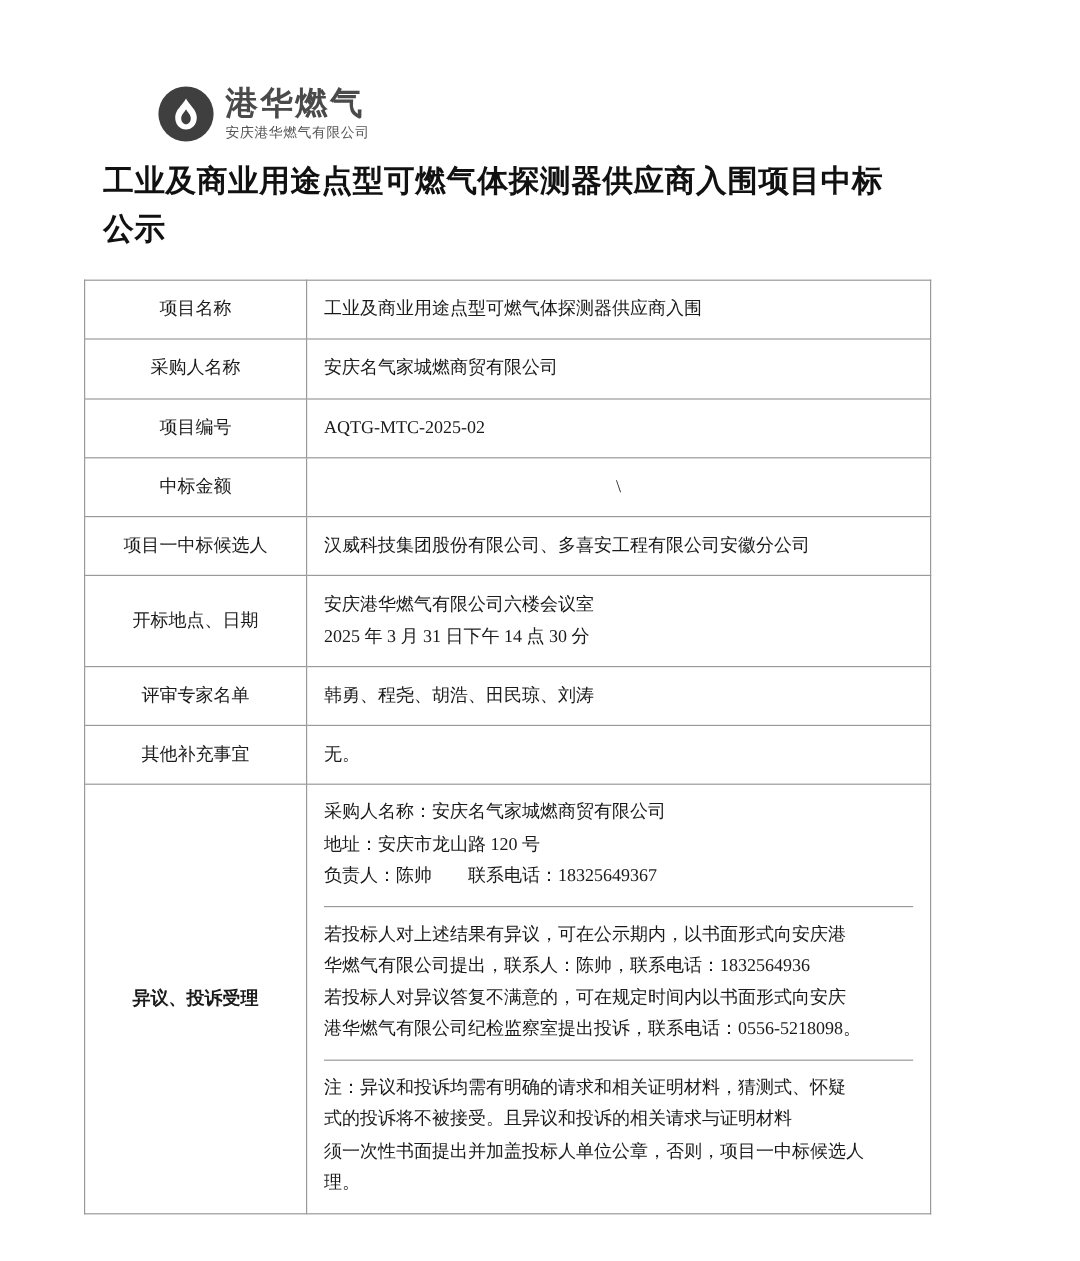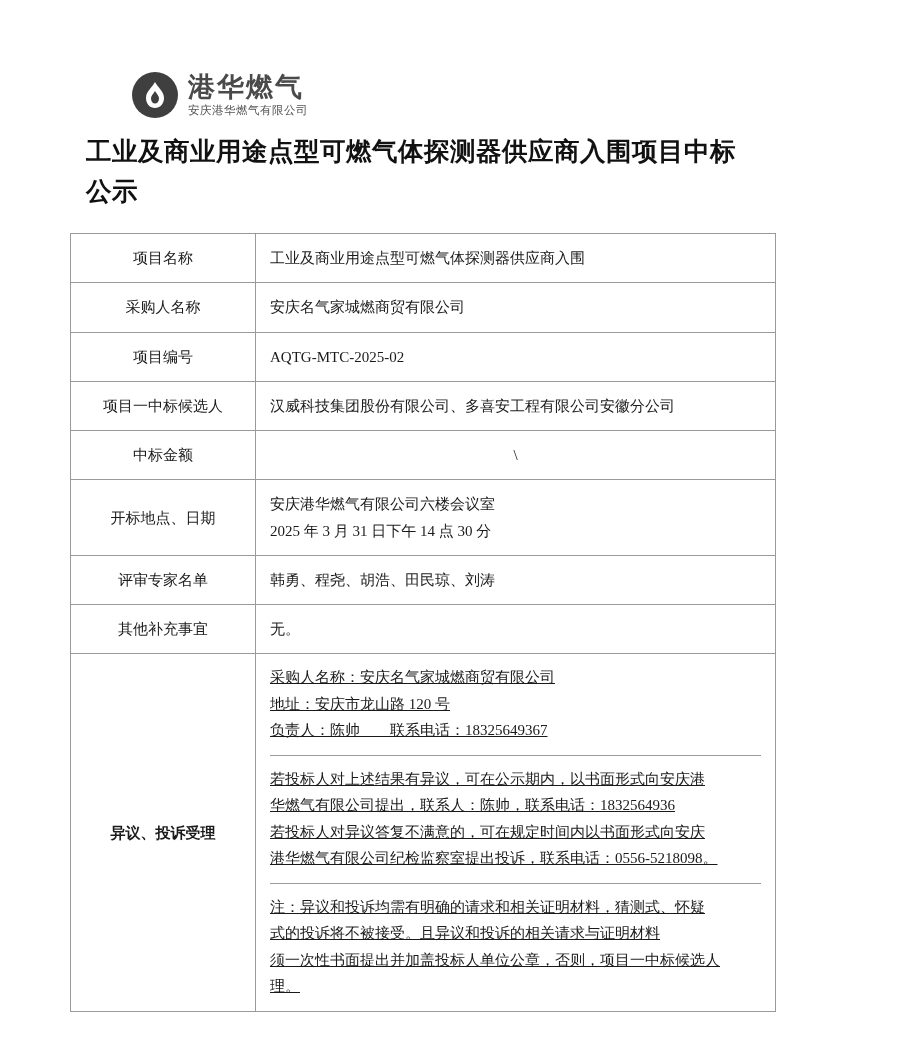--- a/index.html
+++ b/index.html
@@ -97,21 +97,20 @@
     text-align: left;
   }
   td.value.center { text-align: center; }
   .two-line { line-height: 1.95; }
 
   
   td.label.tall { vertical-align: middle; font-weight: bold; }
   .blk {
     padding: 10px 0 12px 0;
     line-height: 1.75;
-    text-decoration: underline;
   }
   .blk + .blk { border-top: 1px solid #9a9a9a; }
   td.value.blocks { padding: 0 14px; }
   .nowrap-pair { white-space: pre; }
 </style>
 </head>
 <body>
 
 <div class="page">
 
@@ -138,26 +137,26 @@
       </tr>
       <tr>
         <td class="label">采购人名称</td>
         <td class="value">安庆名气家城燃商贸有限公司</td>
       </tr>
       <tr>
         <td class="label">项目编号</td>
         <td class="value">AQTG-MTC-2025-02</td>
       </tr>
       <tr>
+        <td class="label">中标金额</td>
+        <td class="value center">\</td>
+      </tr>
+      <tr>
         <td class="label">项目一中标候选人</td>
         <td class="value">汉威科技集团股份有限公司、多喜安工程有限公司安徽分公司</td>
-      </tr>
-      <tr>
-        <td class="label">中标金额</td>
-        <td class="value center">\</td>
       </tr>
       <tr>
         <td class="label">开标地点、日期</td>
         <td class="value two-line">
           <div>安庆港华燃气有限公司六楼会议室</div>
           <div>2025 年 3 月 31 日下午 14 点 30 分</div>
         </td>
       </tr>
       <tr>
         <td class="label">评审专家名单</td>

